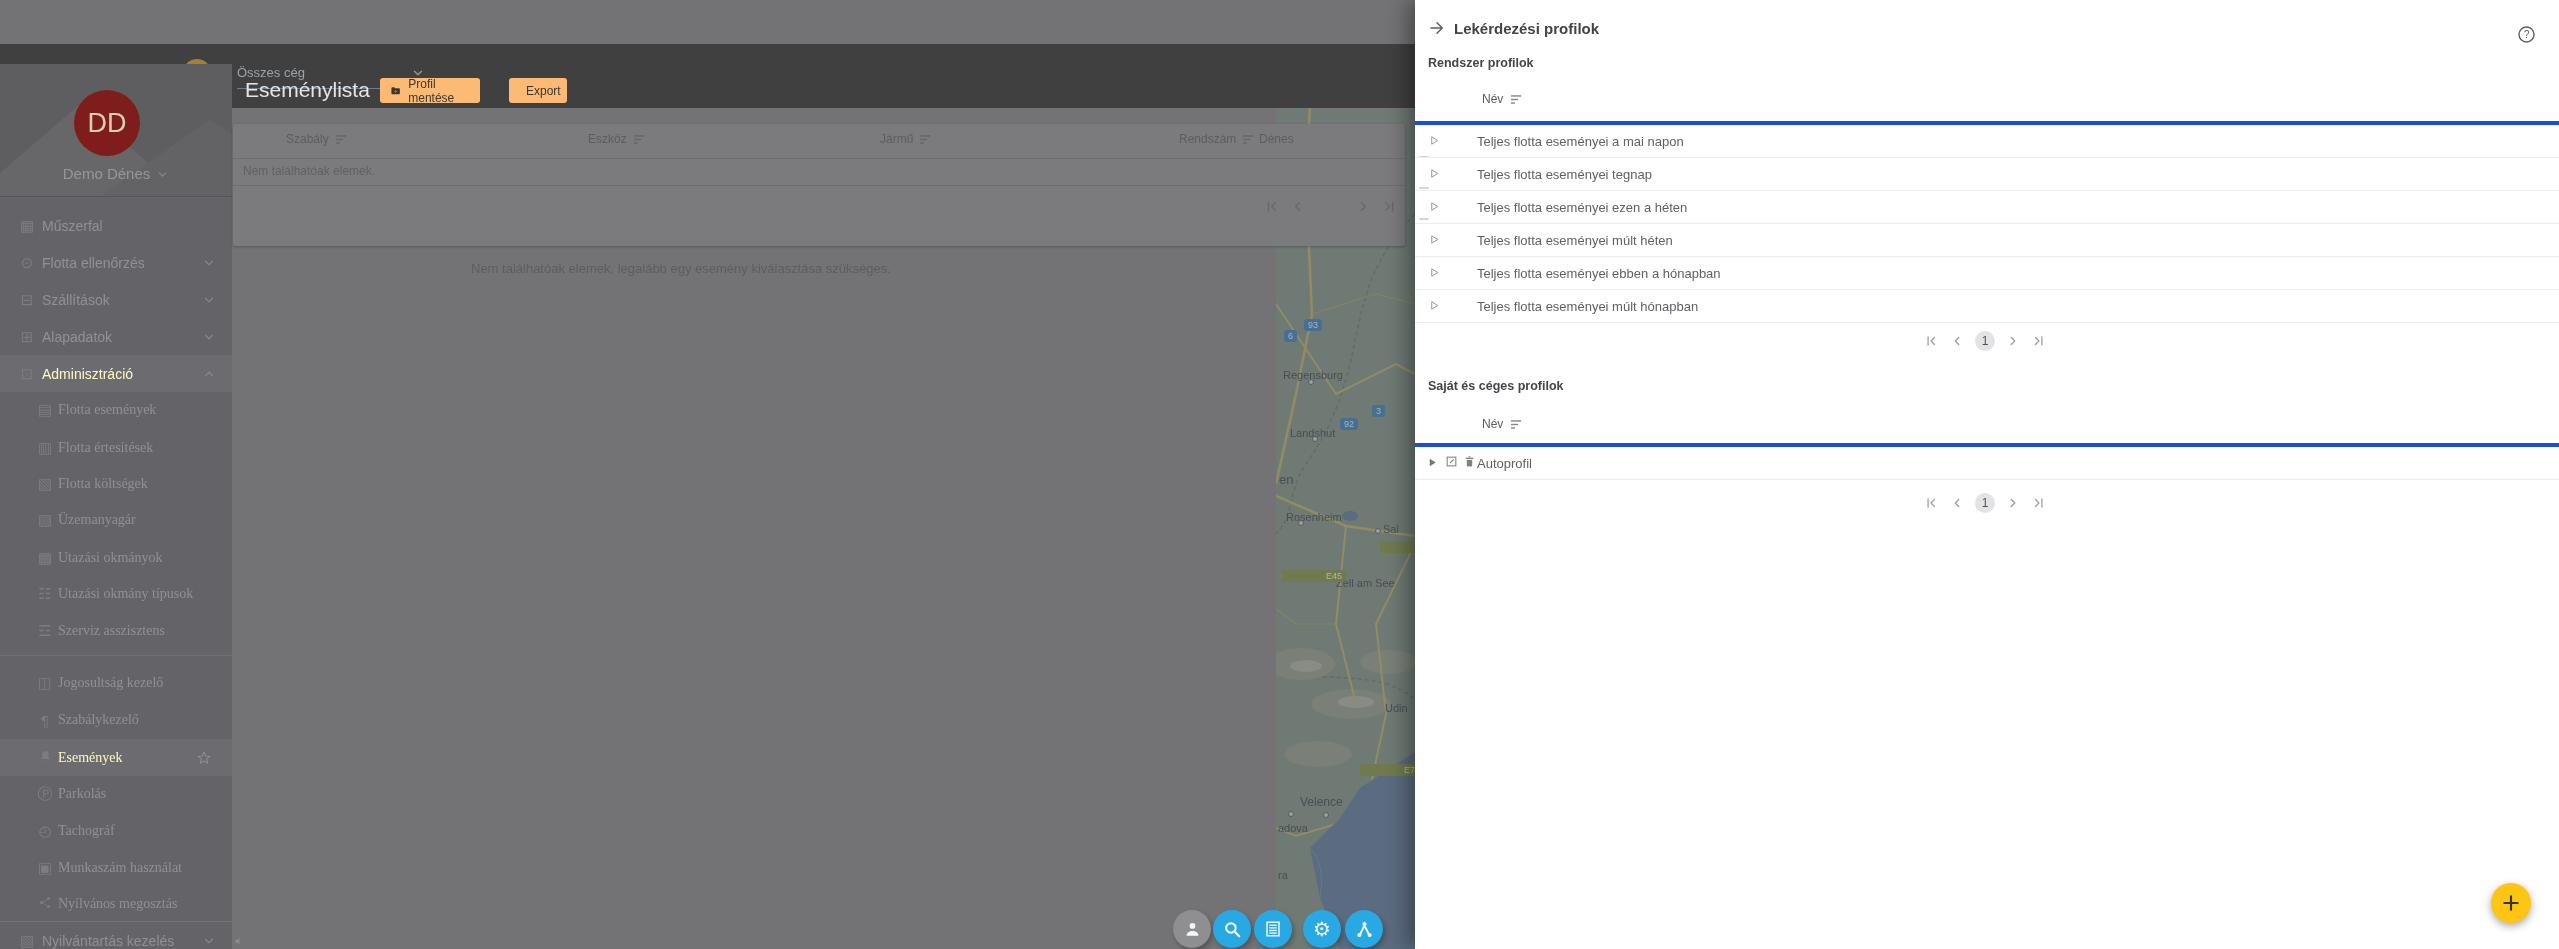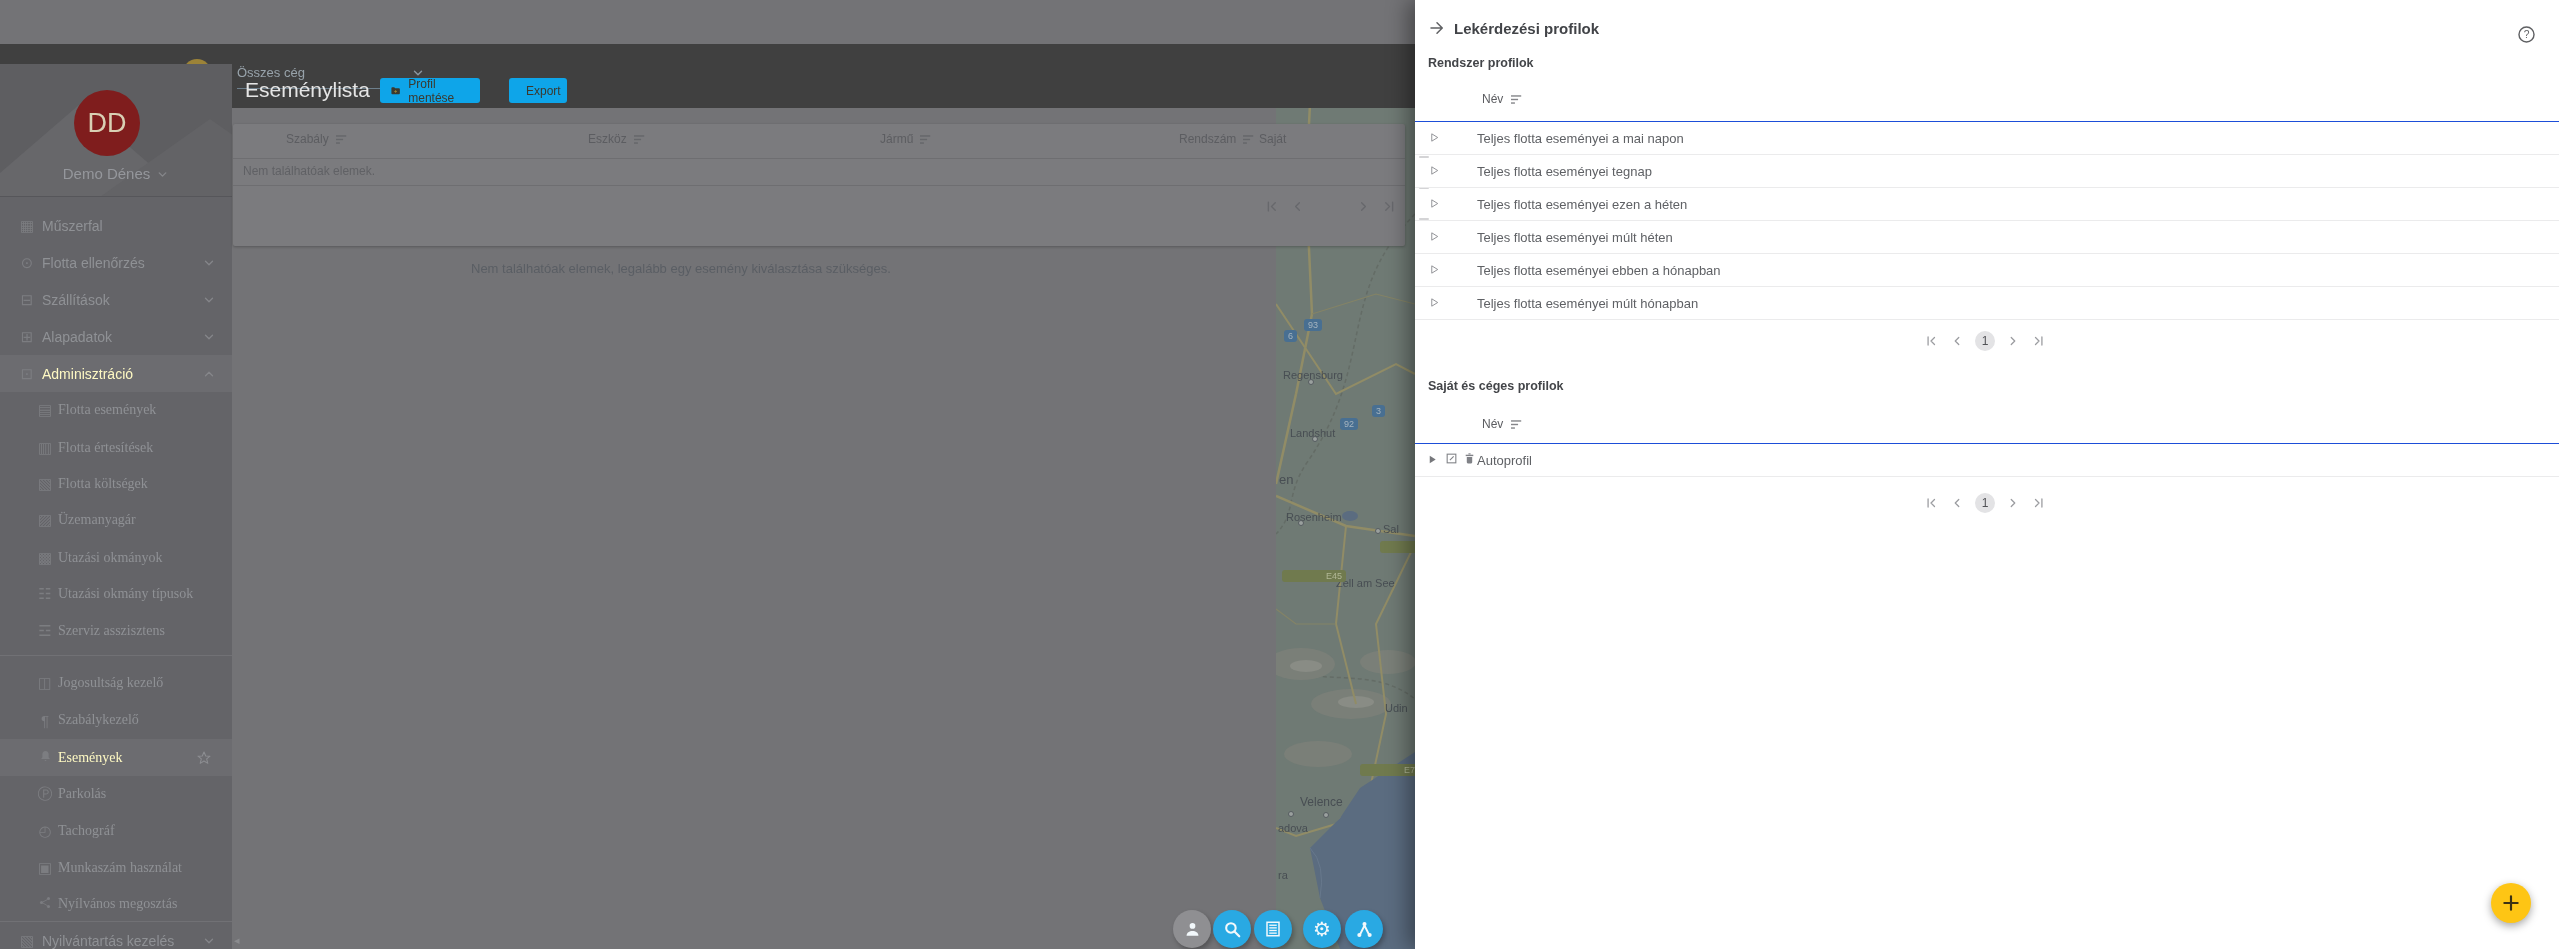--- a/index.html
+++ b/index.html
@@ -34,21 +34,21 @@
        font-size:15px;color:#7c7d81;}
   .lvl2 .nic{left:34px;}
   .nlb{position:absolute;left:42px;top:50%;transform:translateY(-50%);font-size:14px;color:#8f9195;white-space:nowrap;}
   .lvl2 .nlb{left:58px;font-family:Liberation Serif, serif;}
   .ni.active .nlb{color:#fef9c3;}
   .ni .chev{position:absolute;right:16px;top:50%;transform:translateY(-50%);}
   .ni .chev.up{transform:translateY(-50%) rotate(180deg);}
   .ni .star{position:absolute;right:20px;top:50%;transform:translateY(-50%);}
   .nav-div{position:absolute;left:0;width:232px;height:1px;background:#717175;}
   .page-title{position:absolute;left:245px;top:78px;font-size:21px;color:#e5e5e5;}
-  .gbtn{position:absolute;top:78px;height:25px;background:#0ea5e9;border-radius:3px;color:#3b392f;
+  .gbtn{position:absolute;top:78px;height:25px;background:#fdba74;border-radius:3px;color:#3b392f;
         font-size:12px;display:flex;align-items:center;gap:7px;padding:0 10px;box-sizing:border-box;cursor:pointer;}
   .card{position:absolute;left:233px;top:124px;width:1172px;height:122px;background:#7b7b7e;
         border-radius:2px;box-shadow:0 1px 3px rgba(0,0,0,.25);}
   .th{position:absolute;top:8px;display:flex;align-items:center;gap:6px;font-size:12px;color:#5c5d61;cursor:pointer;}
   .card-div{position:absolute;left:0;width:1172px;height:1px;background:#6e6e71;}
   .empty-row{position:absolute;left:10px;top:40px;font-size:12px;color:#606165;}
   .pag{display:flex;align-items:center;gap:10px;}
   .pag .pbtn{width:16px;height:16px;display:flex;align-items:center;justify-content:center;cursor:pointer;}
   .pag-main{position:absolute;right:8px;top:74px;}
   .pag .spacer{width:30px;}
@@ -73,21 +73,21 @@
 
   
   .panel{position:absolute;left:1415px;top:0;width:1144px;height:949px;background:#ffffff;
          box-shadow:-7px 0 20px rgba(0,0,0,.38);}
   .drag-dash{position:absolute;left:4px;width:10px;height:2px;background:#d4d4d6;border-radius:1px;}
   .p-title{position:absolute;left:39px;top:20px;font-size:15px;font-weight:bold;color:#424448;}
   .p-arrow{position:absolute;left:13px;top:19px;cursor:pointer;}
   .help{position:absolute;left:1102px;top:25px;width:19px;height:19px;cursor:pointer;}
   .sec-label{position:absolute;left:13px;font-size:12.5px;font-weight:bold;color:#434549;}
   .col-head{position:absolute;left:67px;display:flex;align-items:center;gap:7px;font-size:12px;color:#5b5c60;cursor:pointer;}
-  .ptable{position:absolute;left:0;width:1144px;border-top:1px solid #1d4ed8;}
+  .ptable{position:absolute;left:0;width:1144px;border-top:4px solid #1d4ed8;}
   .prow{position:relative;width:1144px;height:32px;border-bottom:1px solid #ebebec;cursor:pointer;}
   .prow .txt{position:absolute;left:62px;top:50%;transform:translateY(-50%);font-size:13px;color:#5f6165;}
   .prow .ric{position:absolute;top:50%;transform:translateY(-50%);cursor:pointer;}
   .p-pag{position:absolute;left:508px;}
   .fab{position:absolute;left:2491px;top:883px;width:40px;height:40px;border-radius:50%;background:#fec514;
        display:flex;align-items:center;justify-content:center;box-shadow:0 3px 8px rgba(0,0,0,.35);cursor:pointer;}
 </style>
 </head>
 <body>
 
@@ -333,21 +333,21 @@
       <span>Rendszám</span>
       <svg width="13" height="11" viewBox="0 0 16 14">
           <g stroke="#65666a" stroke-width="1.8">
             <line x1="1" y1="2.5" x2="14" y2="2.5"></line>
             <line x1="1" y1="7" x2="10" y2="7"></line>
             <line x1="1" y1="11.5" x2="6" y2="11.5"></line>
           </g>
         </svg>
     </div>
     <div class="th" style="left:1026px">
-      <span>Saját</span>
+      <span>Dénes</span>
     </div>
     <div class="card-div" style="top:34px"></div>
     <div class="empty-row">Nem találhatóak elemek.</div>
     <div class="card-div" style="top:61px"></div>
     <div class="pag pag-main">
       <span class="pbtn">
           <svg width="15" height="15" viewBox="0 0 24 24">
             <path d="M7 5v14M18 6l-6 6 6 6" stroke="#67686c" stroke-width="2.2" fill="none" stroke-linecap="round" stroke-linejoin="round"></path>
           </svg>
         </span>

